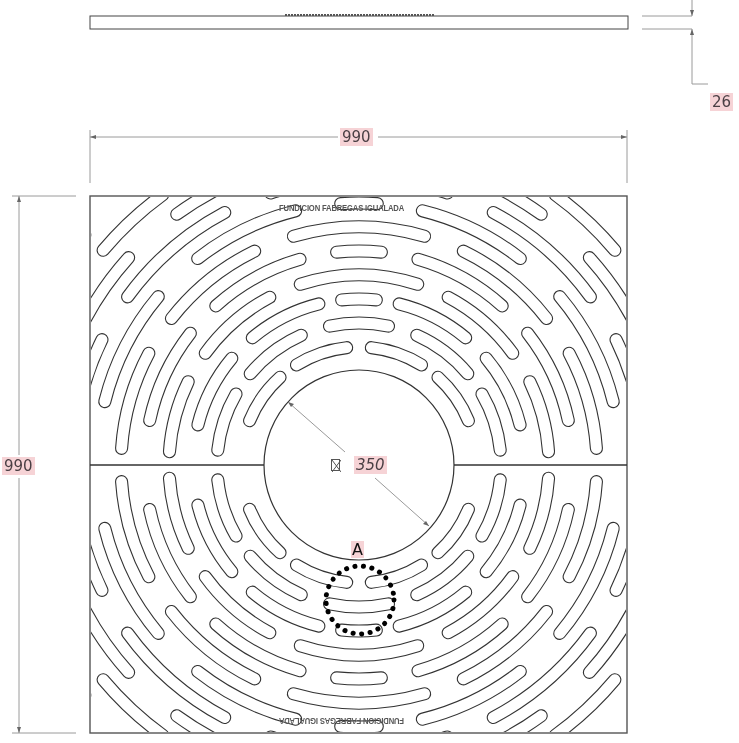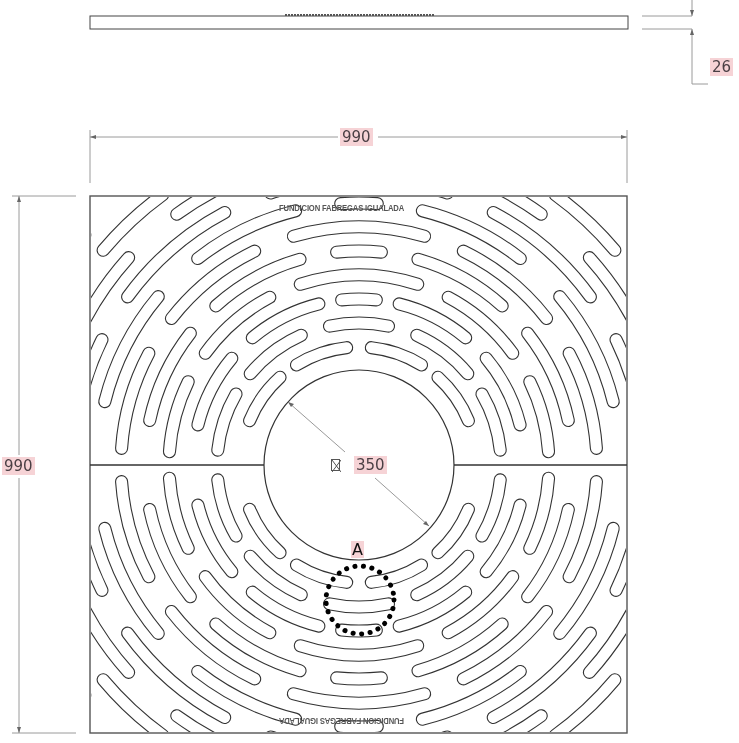--- a/index.html
+++ b/index.html
@@ -169,25 +169,25 @@
     <polygon points="288,402 294,404 291,407" fill="#666"></polygon>
     <polygon points="429,526 423,524 426,521" fill="#666"></polygon>
   </g>
 
   <circle cx="360" cy="600" r="34" fill="none" stroke="#000" stroke-width="5" stroke-dasharray="0.1,8.5" stroke-linecap="round"></circle>
 </svg>
 
 <div class="brand" style="left:268px; top:203px;">FUNDICION FABREGAS IGUALADA</div>
 <div class="brand flipped" style="left:268px; top:716px;">FUNDICION FABREGAS IGUALADA</div>
 
-<div class="dim-label" style="left:710px; top:58px;">26</div>
+<div class="dim-label" style="left:710px; top:93px;">26</div>
 <div class="dim-label" style="left:340px; top:128px;">990</div>
 <div class="dim-label" style="left:2px; top:457px;">990</div>
 
 <div class="diam-sym" style="left:331px; top:459px;">
   <svg width="9" height="12" viewBox="0 0 9 12">
       <line x1="0" y1="0" x2="9" y2="12" stroke="#555" stroke-width="1"></line>
       <line x1="9" y1="0" x2="0" y2="12" stroke="#555" stroke-width="1"></line>
     </svg>
 </div>
-<div class="dim-label" style="left:354px; top:456px;">350</div>
+<div class="dim-label" style="left:354px; top:456px;font-style:italic;">350</div>
 
 <div class="detail-letter" style="left:351px; top:541px;">A</div>
 
 </body></html>

